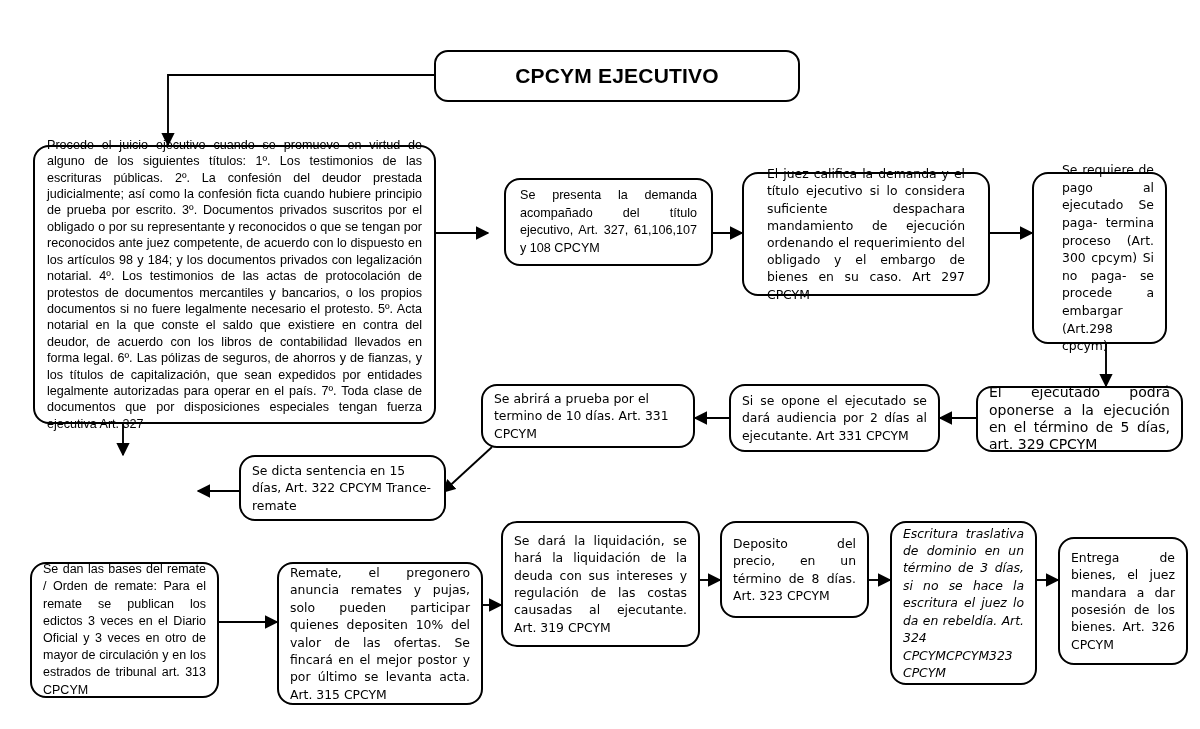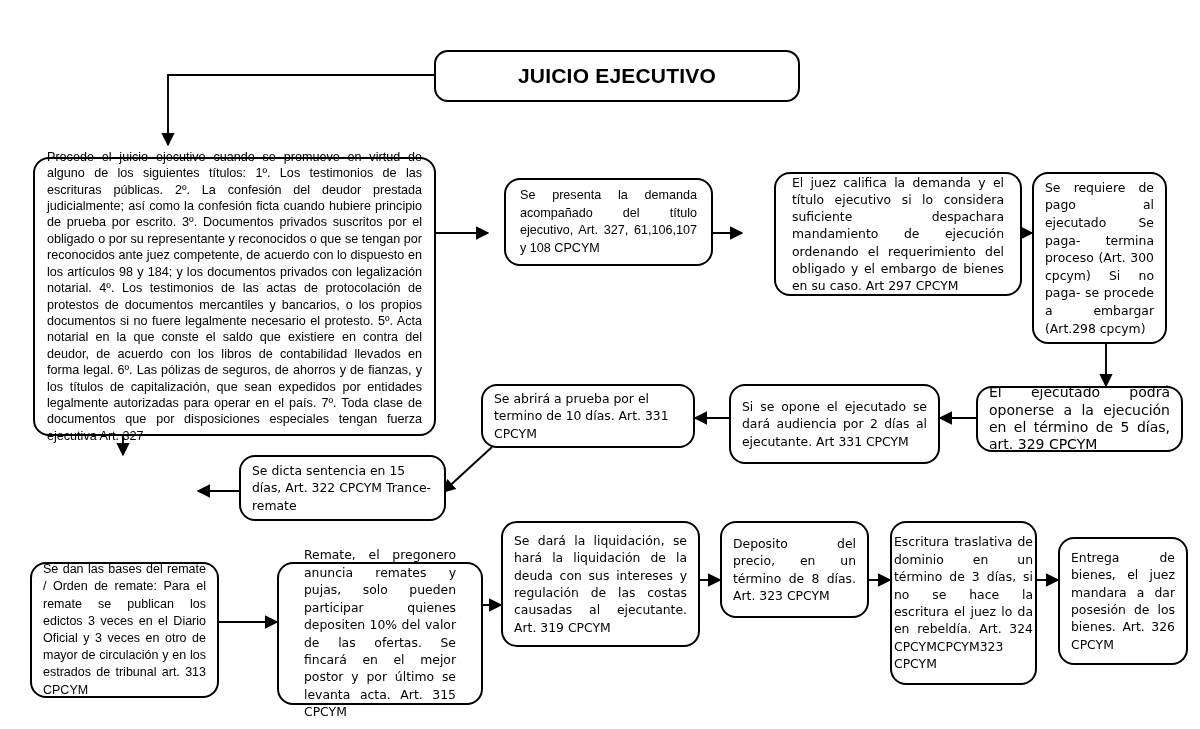--- a/index.html
+++ b/index.html
@@ -82,73 +82,73 @@
       <path d="M 123 424 L 123 455"></path>
       <path d="M 219 622 L 277 622"></path>
       <path d="M 483 605 L 501 605"></path>
       <path d="M 700 580 L 720 580"></path>
       <path d="M 869 580 L 890 580"></path>
       <path d="M 1037 580 L 1058 580"></path>
     </g>
   </svg>
 
   <div class="node title-node" style="left:434px; top:50px; width:366px; height:52px;">
-    <span class="txt">JUICIO EJECUTIVO</span>
+    <span class="txt">CPCYM EJECUTIVO</span>
   </div>
 
-  <div class="node" style="left:33px; top:157px; width:403px; height:279px; padding:10px 12px;">
+  <div class="node" style="left:33px; top:145px; width:403px; height:279px; padding:10px 12px;">
     <span class="txt f-arial just" style="font-size:12.6px; line-height:16.4px;">Procede el juicio ejecutivo cuando se promueve en virtud de alguno de los siguientes títulos: 1º. Los testimonios de las escrituras públicas. 2º. La confesión del deudor prestada judicialmente; así como la confesión ficta cuando hubiere principio de prueba por escrito. 3º. Documentos privados suscritos por el obligado o por su representante y reconocidos o que se tengan por reconocidos ante juez competente, de acuerdo con lo dispuesto en los artículos 98 y 184; y los documentos privados con legalización notarial. 4º. Los testimonios de las actas de protocolación de protestos de documentos mercantiles y bancarios, o los propios documentos si no fuere legalmente necesario el protesto. 5º. Acta notarial en la que conste el saldo que existiere en contra del deudor, de acuerdo con los libros de contabilidad llevados en forma legal. 6º. Las pólizas de seguros, de ahorros y de fianzas, y los títulos de capitalización, que sean expedidos por entidades legalmente autorizadas para operar en el país. 7º. Toda clase de documentos que por disposiciones especiales tengan fuerza ejecutiva Art. 327</span>
   </div>
 
   <div class="node" style="left:504px; top:178px; width:209px; height:88px; padding:6px 14px;">
     <span class="txt f-arial just" style="font-size:12.6px; line-height:17.5px;">Se presenta la demanda acompañado del título ejecutivo, Art. 327, 61,106,107 y 108 CPCYM</span>
   </div>
 
-  <div class="node" style="left:742px; top:172px; width:248px; height:124px; padding:6px 16px;margin-left:32px;">
+  <div class="node" style="left:742px; top:172px; width:248px; height:124px; padding:6px 23px;">
     <span class="txt f-calibri just" style="font-size:12.4px; line-height:17.2px;">El juez califica la demanda y el título ejecutivo si lo considera suficiente despachara mandamiento de ejecución ordenando el requerimiento del obligado y el embargo de bienes en su caso. Art 297 CPCYM</span>
   </div>
 
   <div class="node" style="left:1032px; top:172px; width:135px; height:172px; padding:6px 11px;">
-    <span class="txt f-calibri just" style="font-size:12.4px; line-height:17.6px;">Se requiere de pago al ejecutado Se paga- termina proceso (Art. 300 cpcym) Si no paga- se procede a embargar (Art.298 cpcym)</span>
+    <span class="txt f-calibri just" style="font-size:12.4px; line-height:17.6px;margin-left:17px;">Se requiere de pago al ejecutado Se paga- termina proceso (Art. 300 cpcym) Si no paga- se procede a embargar (Art.298 cpcym)</span>
   </div>
 
   <div class="node" style="left:976px; top:386px; width:207px; height:66px; padding:5px 11px;">
     <span class="txt f-calibri just" style="font-size:14px; line-height:17.4px;">El ejecutado podrá oponerse a la ejecución en el término de 5 días, art. 329 CPCYM</span>
   </div>
 
-  <div class="node" style="left:729px; top:384px; width:211px; height:80px; padding:5px 11px;align-items:center;">
+  <div class="node" style="left:729px; top:384px; width:211px; height:68px; padding:5px 11px;align-items:center;">
     <span class="txt f-calibri just" style="font-size:12.4px; line-height:17.4px;">Si se opone el ejecutado se dará audiencia por 2 días al ejecutante. Art 331 CPCYM</span>
   </div>
 
   <div class="node" style="left:481px; top:384px; width:214px; height:64px; padding:5px 11px;">
     <span class="txt f-calibri left" style="font-size:12.4px; line-height:17.4px;">Se abrirá a prueba por el termino de 10 días. Art. 331 CPCYM</span>
   </div>
 
   <div class="node" style="left:239px; top:455px; width:207px; height:66px; padding:5px 11px;">
     <span class="txt f-calibri left" style="font-size:12.4px; line-height:17.4px;">Se dicta sentencia en 15 días, Art. 322 CPCYM Trance-remate</span>
   </div>
 
 
   <div class="node" style="left:30px; top:562px; width:189px; height:136px; padding:5px 11px;align-items:center;">
     <span class="txt f-arial just" style="font-size:12.5px; line-height:17.2px;">Se dan las bases del remate / Orden de remate: Para el remate se publican los edictos 3 veces en el Diario Oficial y 3 veces en otro de mayor de circulación y en los estrados de tribunal art. 313 CPCYM</span>
   </div>
 
-  <div class="node" style="left:277px; top:562px; width:206px; height:143px; padding:5px 25px;">
+  <div class="node" style="left:277px; top:562px; width:206px; height:143px; padding:5px 11px;">
     <span class="txt f-calibri just" style="font-size:12.4px; line-height:17.4px;">Remate, el pregonero anuncia remates y pujas, solo pueden participar quienes depositen 10% del valor de las ofertas. Se fincará en el mejor postor y por último se levanta acta. Art. 315 CPCYM</span>
   </div>
 
   <div class="node" style="left:501px; top:521px; width:199px; height:126px; padding:5px 11px;">
     <span class="txt f-calibri just" style="font-size:12.4px; line-height:17.4px;">Se dará la liquidación, se hará la liquidación de la deuda con sus intereses y regulación de las costas causadas al ejecutante. Art. 319 CPCYM</span>
   </div>
 
   <div class="node" style="left:720px; top:521px; width:149px; height:97px; padding:17px 11px;">
     <span class="txt f-calibri just" style="font-size:12.4px; line-height:17.4px;">Deposito del precio, en un término de 8 días. Art. 323 CPCYM</span>
   </div>
 
-  <div class="node" style="left:890px; top:521px; width:147px; height:164px; padding:5px 2px;">
+  <div class="node" style="left:890px; top:521px; width:147px; height:164px; padding:5px 11px;font-style:italic;">
     <span class="txt f-calibri just" style="font-size:12.4px; line-height:17.4px;">Escritura traslativa de dominio en un término de 3 días, si no se hace la escritura el juez lo da en rebeldía. Art. 324 CPCYMCPCYM323 CPCYM</span>
   </div>
 
   <div class="node" style="left:1058px; top:537px; width:130px; height:128px; padding:15px 11px;">
     <span class="txt f-calibri just" style="font-size:12.4px; line-height:17.4px;">Entrega de bienes, el juez mandara a dar posesión de los bienes. Art. 326 CPCYM</span>
   </div>
 
 </div>
 
 </body></html>

